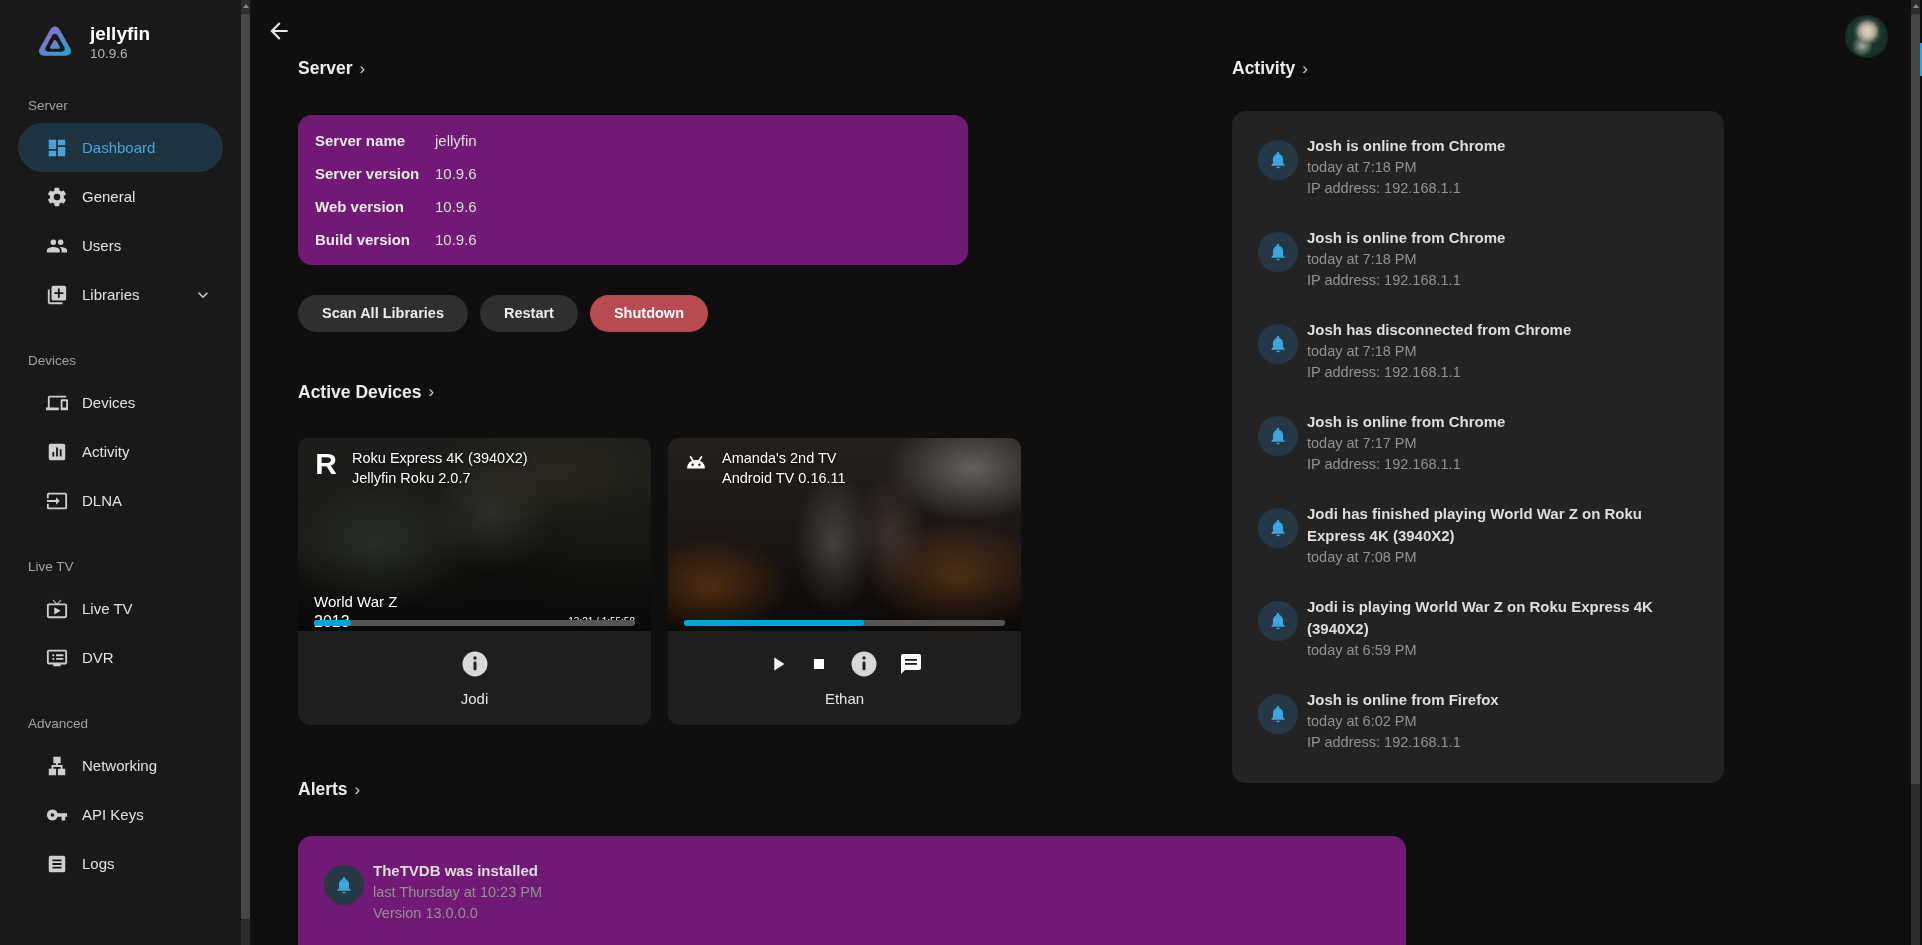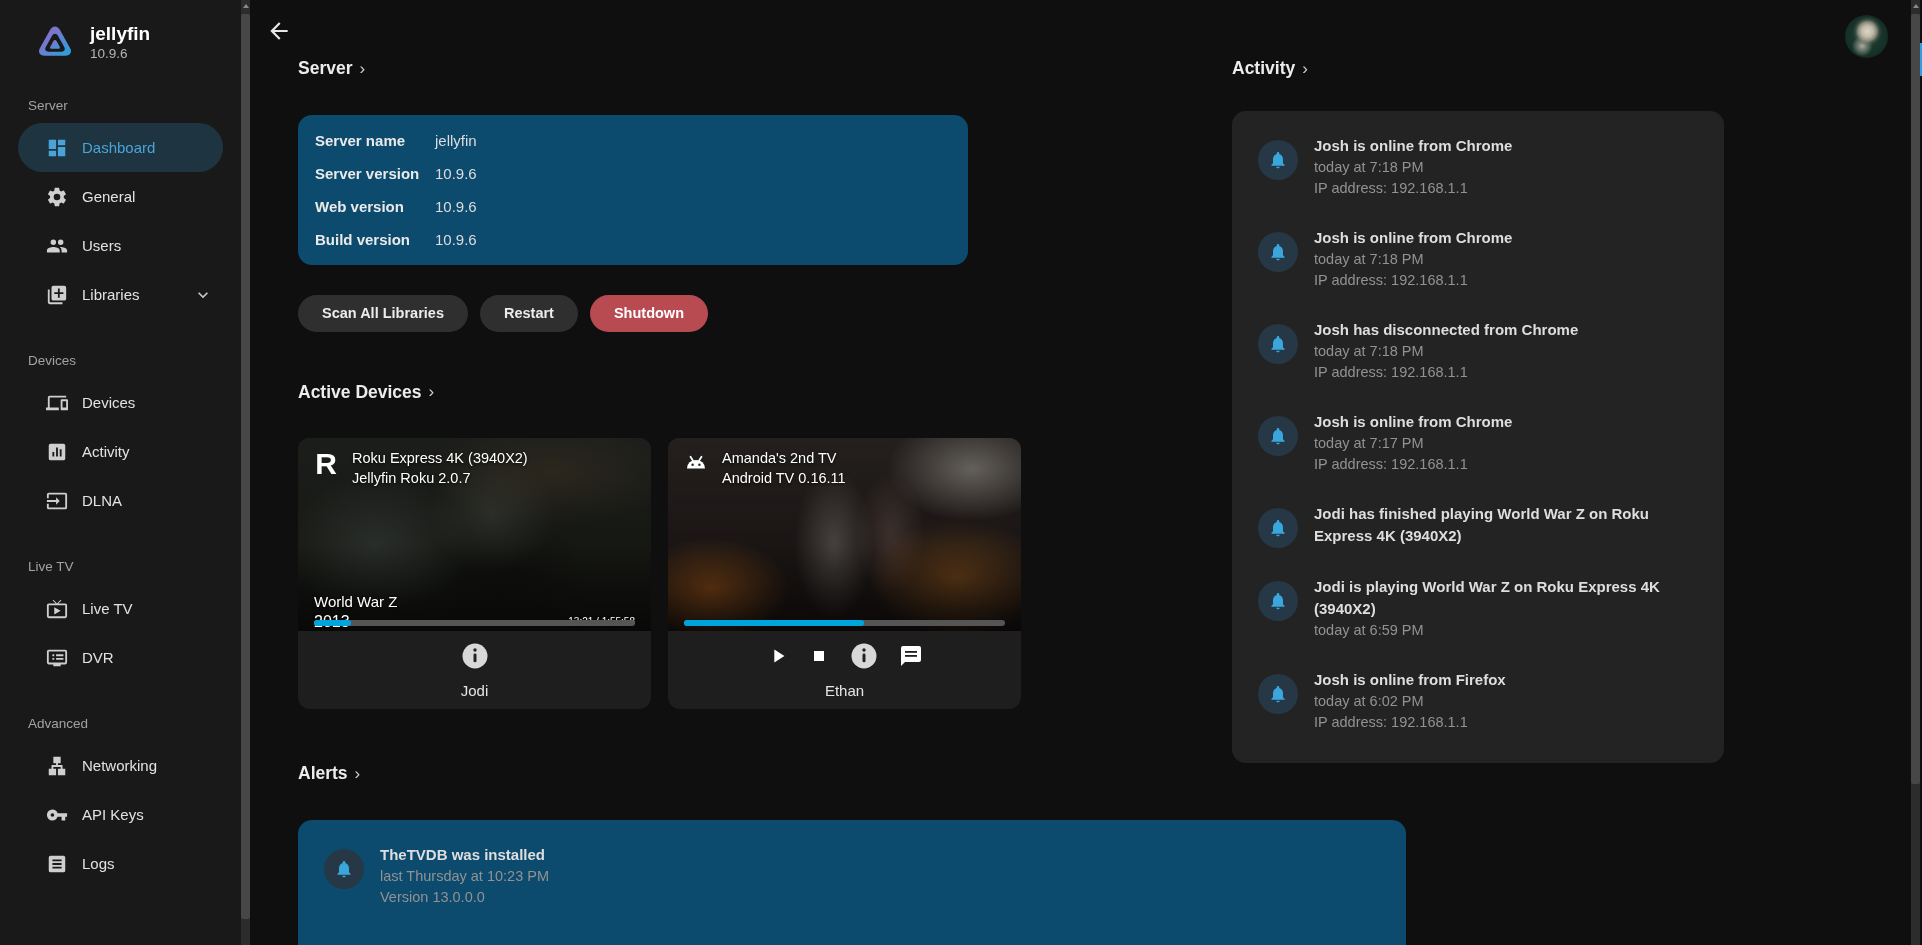--- a/index.html
+++ b/index.html
@@ -45,21 +45,21 @@
   .columns{display:flex;align-items:flex-start;}
   .col-main{width:892px;flex-shrink:0;}
   .col-right{width:492px;margin-left:42px;flex-shrink:0;}
 
   .sec-heading{display:inline-flex;align-items:center;font-size:17.5px;font-weight:600;color:#ececec;cursor:pointer;}
   .sec-heading::after{content:"\203A";margin-left:7px;font-size:17px;color:#cfcfcf;font-weight:400;}
   .mt-first{margin-top:58px;}
   .mt-devices{margin-top:50px;}
   .mt-alerts{margin-top:54px;}
 
-  .card{background:#0c4a6e;border-radius:14px;}
+  .card{background:#701a75;border-radius:14px;}
   .server-card{width:670px;margin-top:21px;padding:9px 0;}
   .srv-row{display:flex;align-items:center;height:33px;padding:0 17px;}
   .srv-lbl{width:120px;font-size:15px;font-weight:700;color:#eaeaea;}
   .srv-val{font-size:15px;color:#dcdcdc;}
 
   .btn-row{display:flex;gap:12px;margin-top:30px;}
   .btn{height:37px;padding:0 24px;border:none;border-radius:19px;background:#2f2f2f;
     color:#ececec;font-size:14.5px;font-weight:700;font-family:inherit;cursor:pointer;display:inline-flex;align-items:center;}
   .btn.danger{background:#b84a52;color:#fff;}
 
@@ -86,30 +86,30 @@
   .plat-icon svg{width:30px;height:30px;}
   .rokuR{font-size:30px;font-weight:800;color:#fff;line-height:30px;}
   .dev-head .lines{font-size:14.5px;color:#fff;line-height:20px;text-shadow:0 1px 3px rgba(0,0,0,.8);}
   .media-info{position:absolute;left:16px;right:16px;bottom:0;display:flex;justify-content:space-between;
     align-items:flex-end;color:#fff;text-shadow:0 1px 3px rgba(0,0,0,.8);}
   .m-title{font-size:15px;line-height:20px;}
   .m-year{font-size:16px;line-height:19px;}
   .m-time{font-size:10px;line-height:19px;}
   .progress{position:absolute;left:16px;right:16px;bottom:5px;height:6px;border-radius:3px;background:#555;}
   .progress .fill{height:100%;border-radius:3px;background:var(--accent,#00a4dc);}
-  .dev-footer{height:78px;display:flex;flex-direction:column;align-items:center;justify-content:center;gap:11px;}
+  .dev-footer{height:94px;display:flex;flex-direction:column;align-items:center;justify-content:center;gap:11px;}
   .controls{display:flex;align-items:center;gap:20px;min-height:30px;}
   .ctl{display:flex;align-items:center;justify-content:center;cursor:pointer;}
   .ctl svg{display:block;}
   .dev-user{font-size:15px;color:#e5e5e5;}
 
   
   .activity-card{margin-top:17px;width:492px;box-sizing:border-box;background:#232323;padding:24px 26px 2px;}
   .alerts-card{margin-top:21px;width:1108px;box-sizing:border-box;padding:24px 26px;height:260px;}
-  .feed-item{display:flex;gap:16px;margin-bottom:28px;}
+  .feed-item{display:flex;gap:9px;margin-bottom:28px;}
   .feed-ico{width:40px;height:40px;border-radius:50%;background:#263845;flex-shrink:0;
     display:flex;align-items:center;justify-content:center;margin-top:5px;}
   .feed-ico svg{width:20px;height:20px;fill:var(--bell,#3aa6dc);}
   .feed-title{font-size:15px;font-weight:600;color:#dedede;line-height:22px;}
   .feed-sub{font-size:14.5px;color:#929292;line-height:21px;}
 </style>
 </head>
 <body>
 
 <div class="app">
@@ -468,20 +468,21 @@
     </div>
   </div>
             <div class="feed-item">
     <span class="feed-ico">
                 <svg viewBox="0 0 24 24">
                   <path d="M12 22c1.1 0 2-.9 2-2h-4c0 1.1.9 2 2 2zm6-6v-5c0-3.07-1.63-5.64-4.5-6.32V4c0-.83-.67-1.5-1.5-1.5S10.5 3.17 10.5 4v.68C7.64 5.36 6 7.92 6 11v5l-2 2v1h16v-1l-2-2z"></path>
                 </svg>
               </span>
     <div class="feed-text">
       <div class="feed-title">Jodi has finished playing World War Z on Roku Express 4K (3940X2)</div>
+      <div class="feed-sub">today at 7:08 PM</div>
 
     </div>
   </div>
             <div class="feed-item">
     <span class="feed-ico">
                 <svg viewBox="0 0 24 24">
                   <path d="M12 22c1.1 0 2-.9 2-2h-4c0 1.1.9 2 2 2zm6-6v-5c0-3.07-1.63-5.64-4.5-6.32V4c0-.83-.67-1.5-1.5-1.5S10.5 3.17 10.5 4v.68C7.64 5.36 6 7.92 6 11v5l-2 2v1h16v-1l-2-2z"></path>
                 </svg>
               </span>
     <div class="feed-text">

